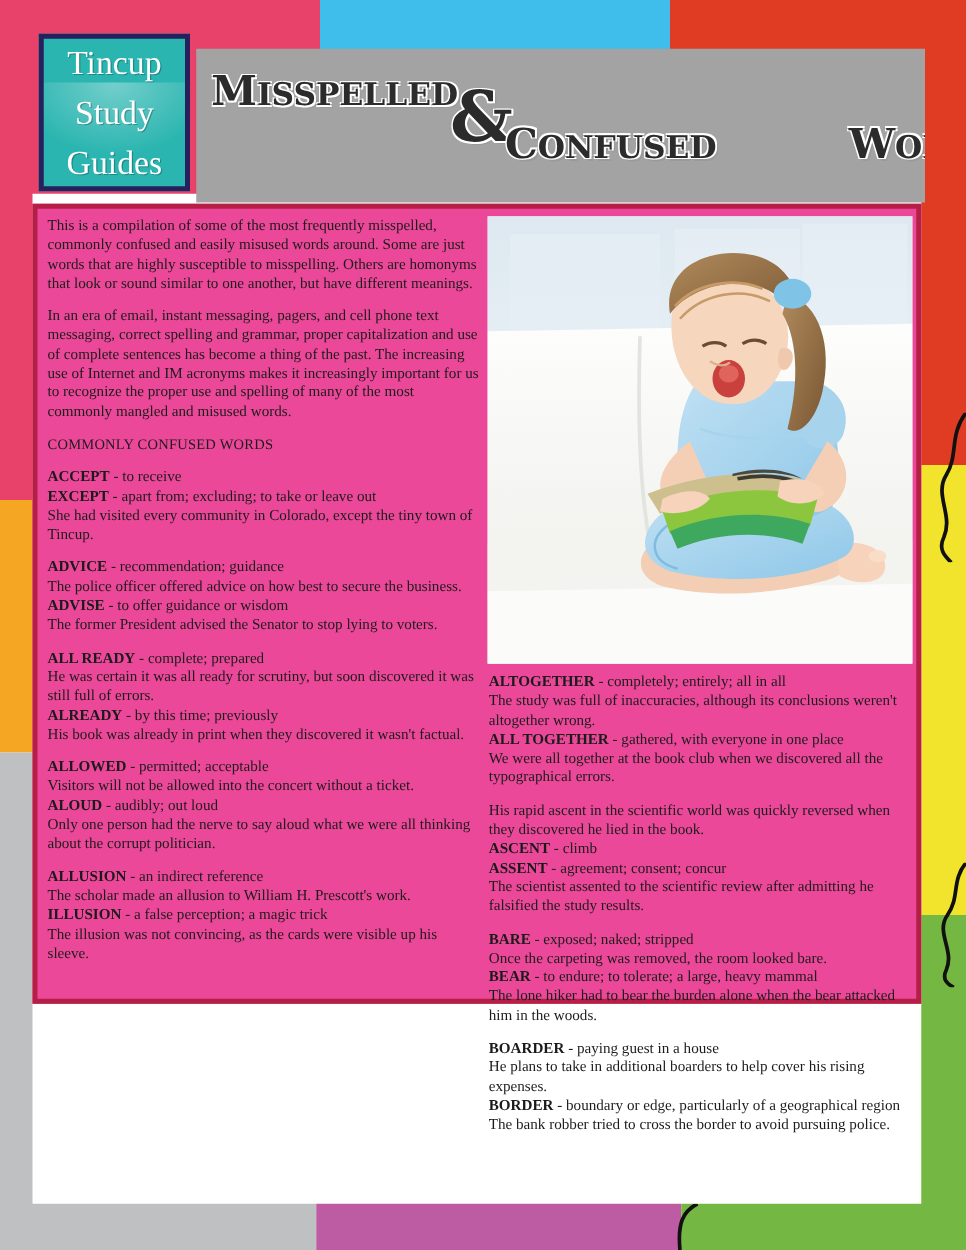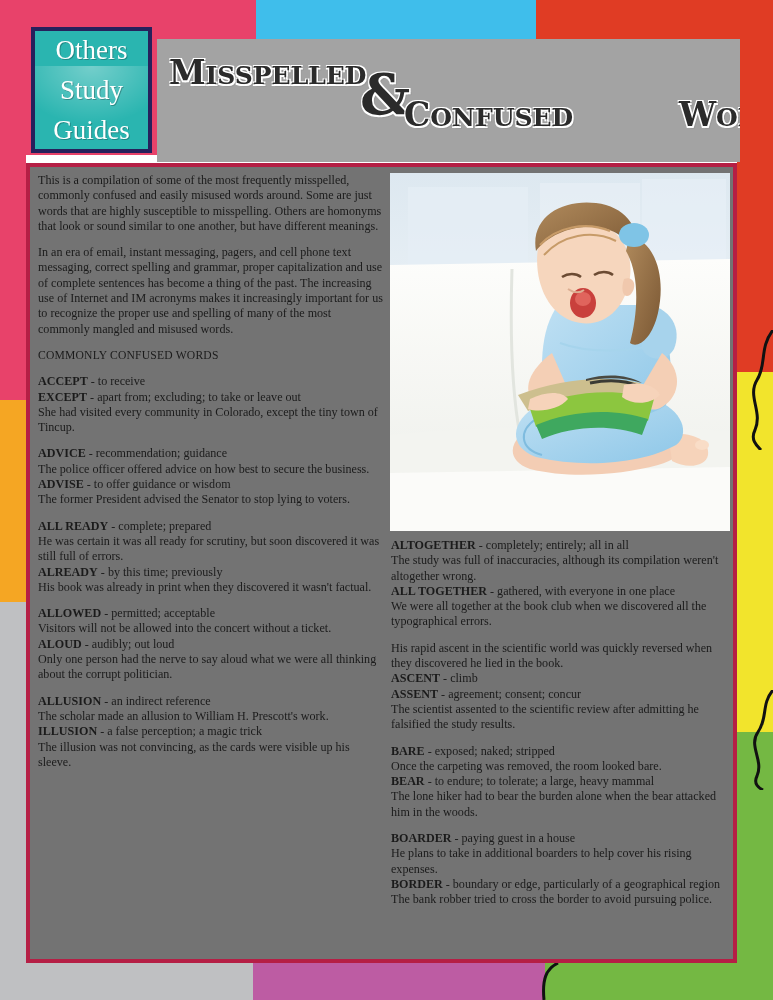--- a/index.html
+++ b/index.html
@@ -83,22 +83,22 @@
   #t-miss{left:12px;top:14px;font-size:33px;letter-spacing:0px;}
   #t-miss .sm{font-size:25px;}
   #t-amp{left:203px;top:22px;font-size:56px;}
   #t-conf{left:247px;top:56px;font-size:33px;}
   #t-conf .sm{font-size:25px;text-align:center;}
   #t-words{left:522px;top:56px;font-size:33px;}
   #t-words .sm{font-size:25px;}
 
   
   #panel{
-    position:absolute;left:26px;top:163px;width:711px;height:800px;
-    background:#737373;
+    position:absolute;left:26px;top:163px;width:711px;height:640px;
+    background:#ec4899;
     border:4px solid #b51f45;
     box-sizing:border-box;
   }
   #panel-inner{position:absolute;left:0;top:0;right:0;bottom:0;}
 
   .col{position:absolute;font-size:12.1px;line-height:15.3px;color:#1b1b1b;}
   #col-left{left:8px;top:6px;width:345px;}
   #col-right{left:361px;top:371px;width:340px;}
 
   .para{margin:0 0 11px 0;}
@@ -147,21 +147,21 @@
   </div>
 
   <div class="bot-curve">
     <svg width="40" height="37" viewBox="0 0 40 37" xmlns="http://www.w3.org/2000/svg">
       <path d="M30 0 C 18 6, 14 16, 16 37" fill="none" stroke="#111111" stroke-width="3"></path>
     </svg>
   </div>
 
   <div id="logo-box">
     <div class="sheen"></div>
-    <span>Others</span>
+    <span>Tincup</span>
     <span>Study</span>
     <span>Guides</span>
   </div>
 
   <div id="title-banner">
     <div class="t" id="t-miss"><span>M</span><span class="sm">ISSPELLED</span></div>
     <div class="t" id="t-amp">&amp;</div>
     <div class="t" id="t-conf"><span>C</span><span class="sm">ONFUSED</span></div>
     <div class="t" id="t-words"><span>W</span><span class="sm">ORDS</span></div>
   </div>
@@ -278,21 +278,21 @@
               <span class="line"><span class="w">ILLUSION</span> - a false perception; a magic trick</span>
               <span class="line">The illusion was not convincing, as the cards were visible up his sleeve.</span>
             </div>
           </div>
       </div>
 
       <div class="col" id="col-right">
         <div>
             <div class="entry">
               <span class="line"><span class="w">ALTOGETHER</span> - completely; entirely; all in all</span>
-              <span class="line">The study was full of inaccuracies, although its compilation weren't altogether wrong.</span>
+              <span class="line">The study was full of inaccuracies, although its conclusions weren't altogether wrong.</span>
               <span class="line"><span class="w">ALL TOGETHER</span> - gathered, with everyone in one place</span>
               <span class="line">We were all together at the book club when we discovered all the typographical errors.</span>
             </div>
             <div class="entry">
               <span class="line">His rapid ascent in the scientific world was quickly reversed when they discovered he lied in the book.</span>
               <span class="line"><span class="w">ASCENT</span> - climb</span>
               <span class="line"><span class="w">ASSENT</span> - agreement; consent; concur</span>
               <span class="line">The scientist assented to the scientific review after admitting he falsified the study results.</span>
             </div>
             <div class="entry">

